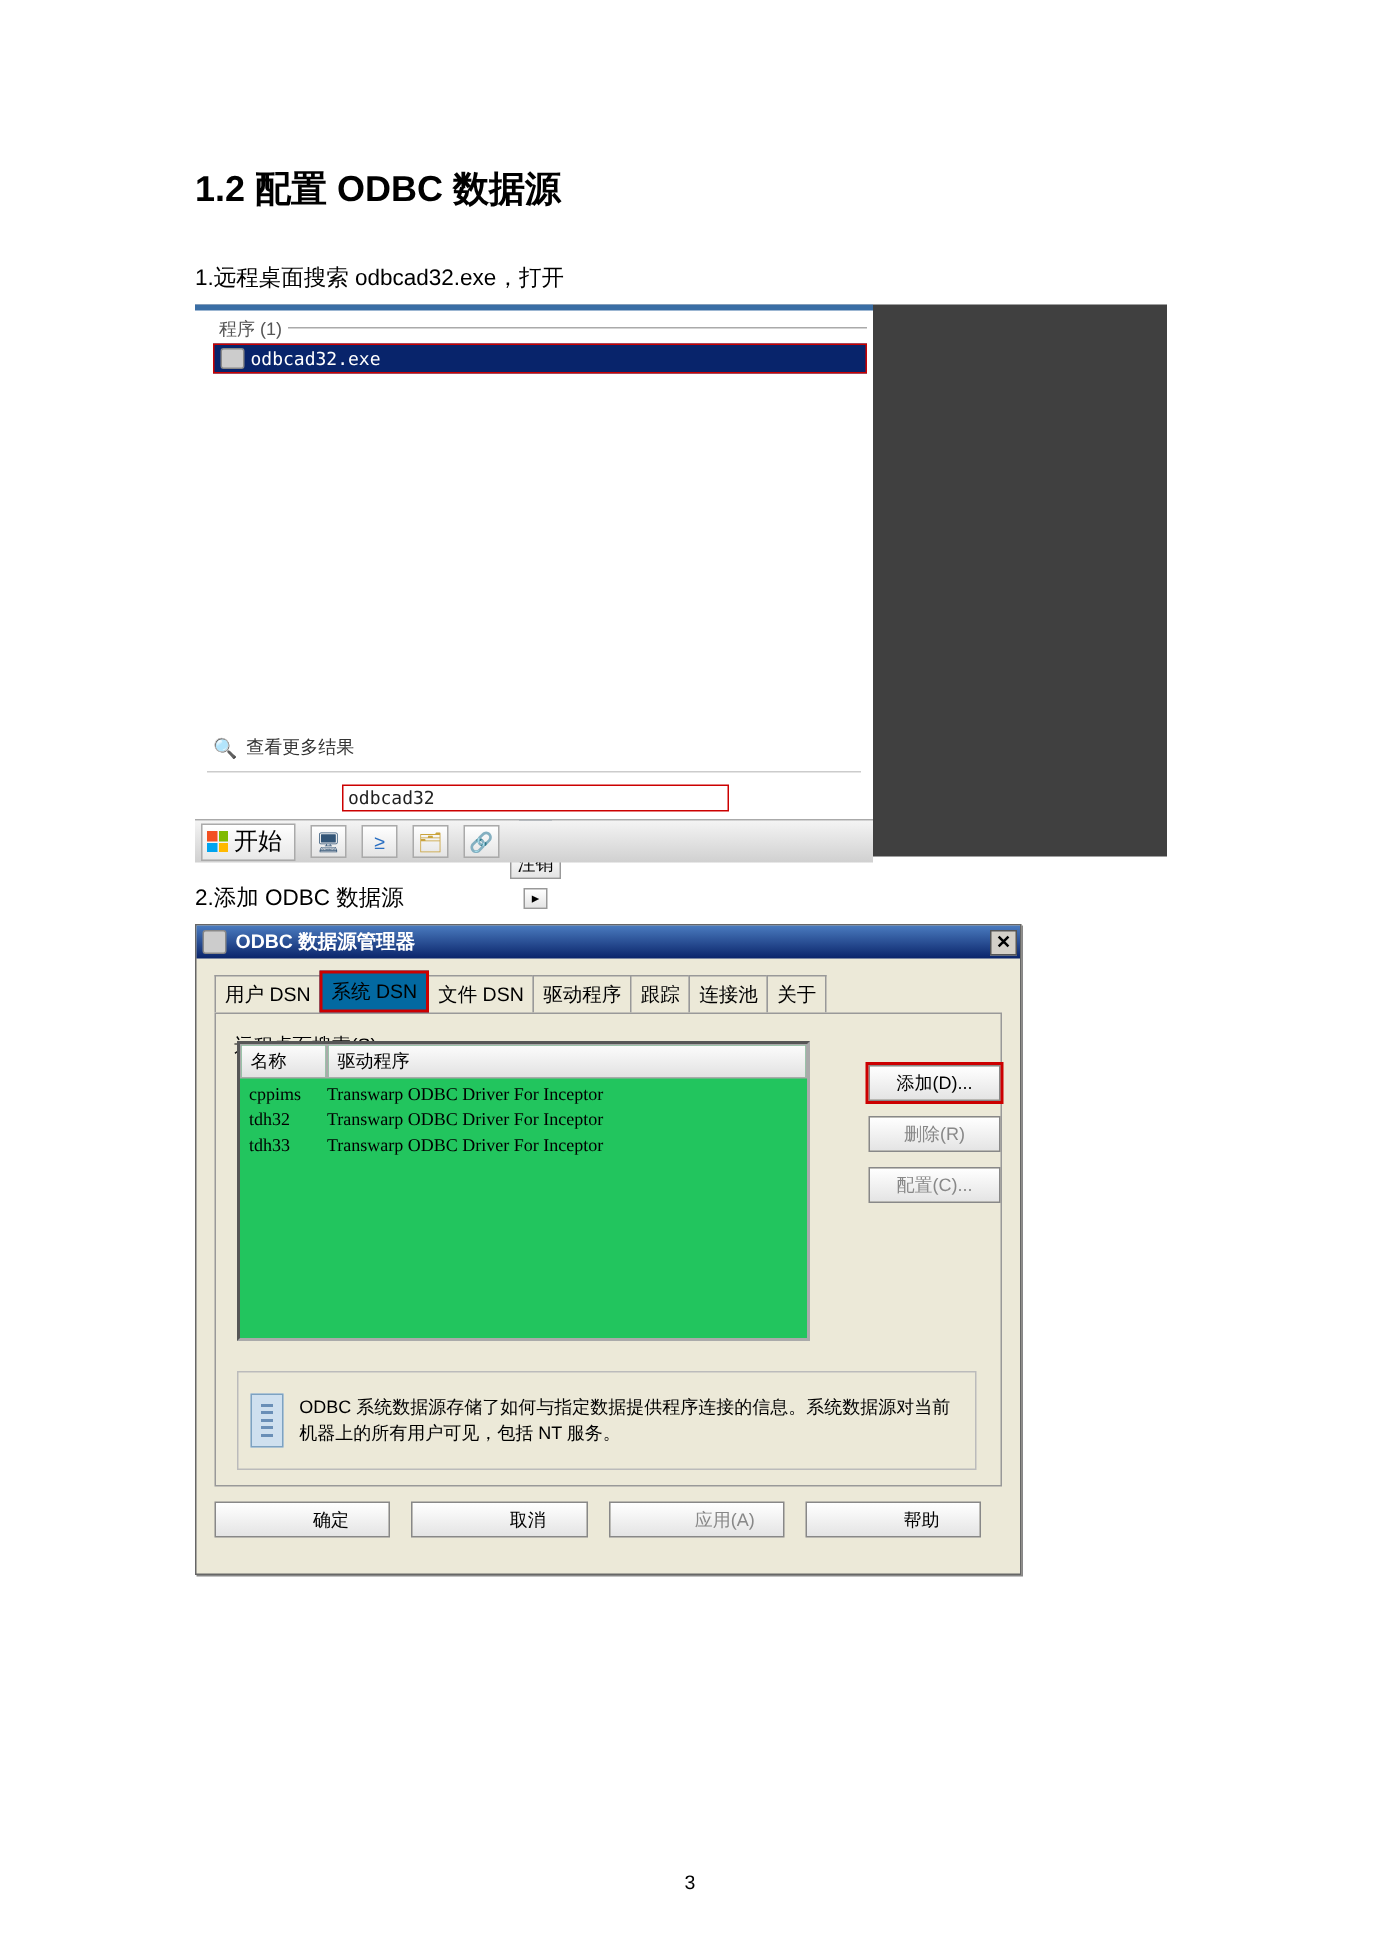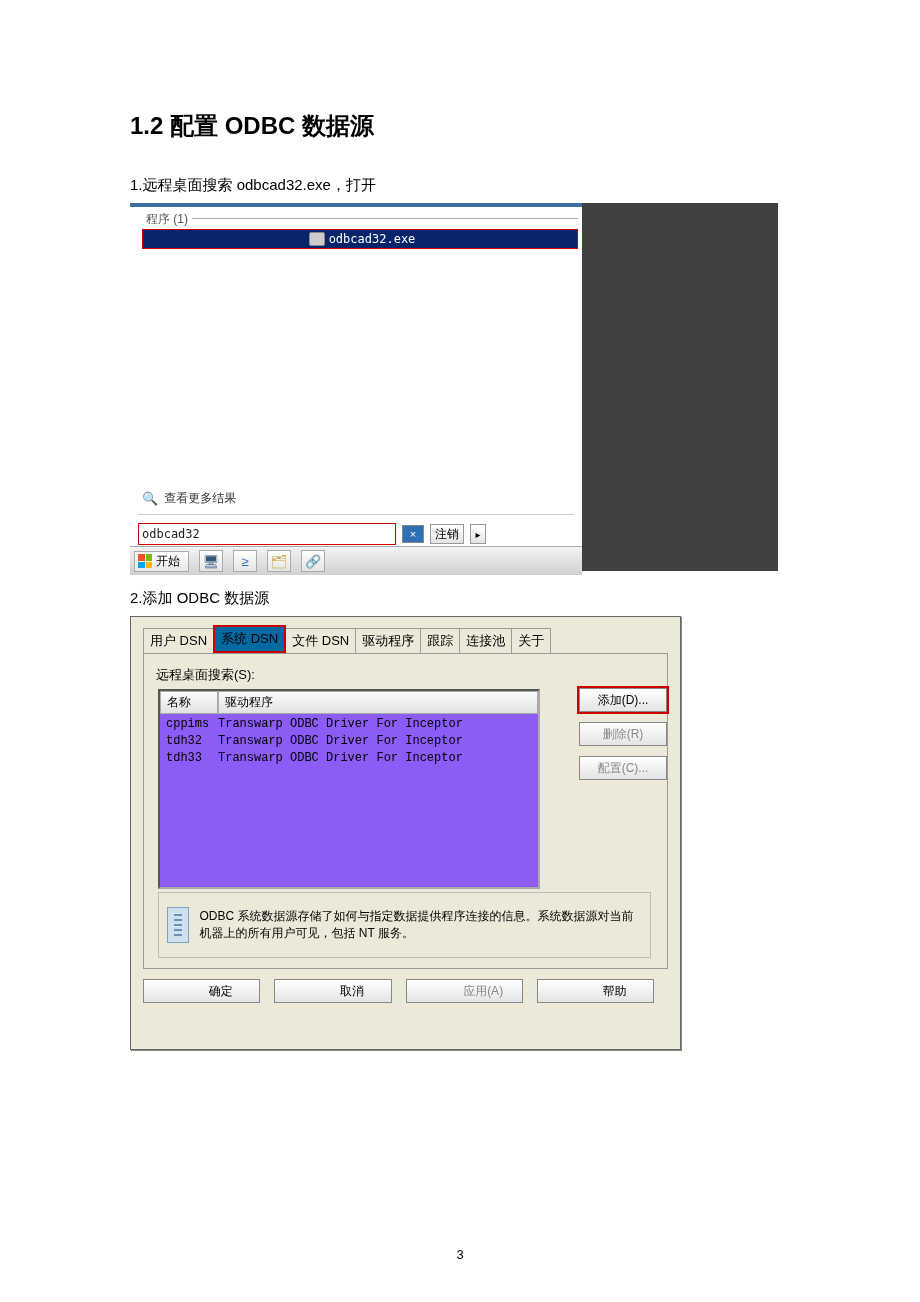--- a/index.html
+++ b/index.html
@@ -62,21 +62,20 @@
     left: 12px; top: 22px;
     right: 4px;
     height: 18px;
     background: #08246b;
     color: #fff;
     display: flex;
     align-items: center;
     font-family: "SimSun", monospace;
     font-size: 12px;
     border: 1px solid #c00;
-    justify-content: center;
   }
   .shot1-item .file-icon {
     display: inline-block;
     width: 14px; height: 12px;
     background: #ccc;
     margin: 0 4px;
     border: 1px solid #888;
     border-radius: 2px;
   }
   .shot1-more {
@@ -100,20 +99,21 @@
     background: #ccc;
   }
   .shot1-search-row {
     position: absolute;
     left: 8px; right: 6px;
     bottom: 30px;
     height: 22px;
     display: flex;
     align-items: center;
     gap: 6px;
+    flex-direction: column;
   }
   .shot1-search-input {
     width: 250px;
     height: 18px;
     border: 1px solid #c00;
     font-family: "SimSun", monospace;
     font-size: 12px;
     padding: 1px 3px;
     color: #222;
     display: flex;
@@ -158,21 +158,21 @@
     gap: 10px;
     padding-left: 4px;
   }
   .start-btn {
     display: flex;
     align-items: center;
     gap: 4px;
     padding: 1px 8px 1px 3px;
     border: 1px solid #aaa;
     background: linear-gradient(#fff,#e8e8e8);
-    font-size: 12px;
+    font-size: 16px;
   }
   .start-btn .win-logo {
     width: 14px; height: 14px;
     display: grid;
     grid-template-columns: 1fr 1fr;
     grid-template-rows: 1fr 1fr;
     gap: 1px;
   }
   .win-logo span:nth-child(1){background:#f25022;}
   .win-logo span:nth-child(2){background:#7fba00;}
@@ -255,26 +255,26 @@
     height: 316px;
     box-sizing: border-box;
     position: relative;
   }
   .sds-label {
     font-size: 13px;
     margin-bottom: 4px;
   }
   .listbox {
     position: absolute;
-    left: 14px; top: 35px;
+    left: 14px; top: 18px;
     width: 378px;
     height: 196px;
-    background: #8b5cf6;
+    background: #22c55e;
     border: 2px inset #aaa;
-    font-family: Liberation Mono, monospace;
+    font-family: Liberation Serif, serif;
     font-size: 12px;
   }
   .listbox-header {
     display: flex;
   }
   .lh-col {
     padding: 2px 6px;
     border: 1px solid #aaa;
     background: linear-gradient(#fcfcfc,#e2e2e2);
     font-size: 12px;
@@ -399,20 +399,25 @@
         <div class="tb-icon blue">≥</div>
         <div class="tb-icon yellow">🗂</div>
         <div class="tb-icon">🔗</div>
       </div>
     </div>
   </div>
 
   <div class="step-text">2.添加 ODBC 数据源</div>
 
   <div class="shot2">
+    <div class="shot2-title">
+      <span class="t-icon"></span>
+      <span>ODBC 数据源管理器</span>
+      <span class="t-close">✕</span>
+    </div>
 
     <div class="shot2-body">
       <div class="tabs-row">
         <div class="tab">用户 DSN</div>
         <div class="tab active">系统 DSN</div>
         <div class="tab">文件 DSN</div>
         <div class="tab">驱动程序</div>
         <div class="tab">跟踪</div>
         <div class="tab">连接池</div>
         <div class="tab">关于</div>

